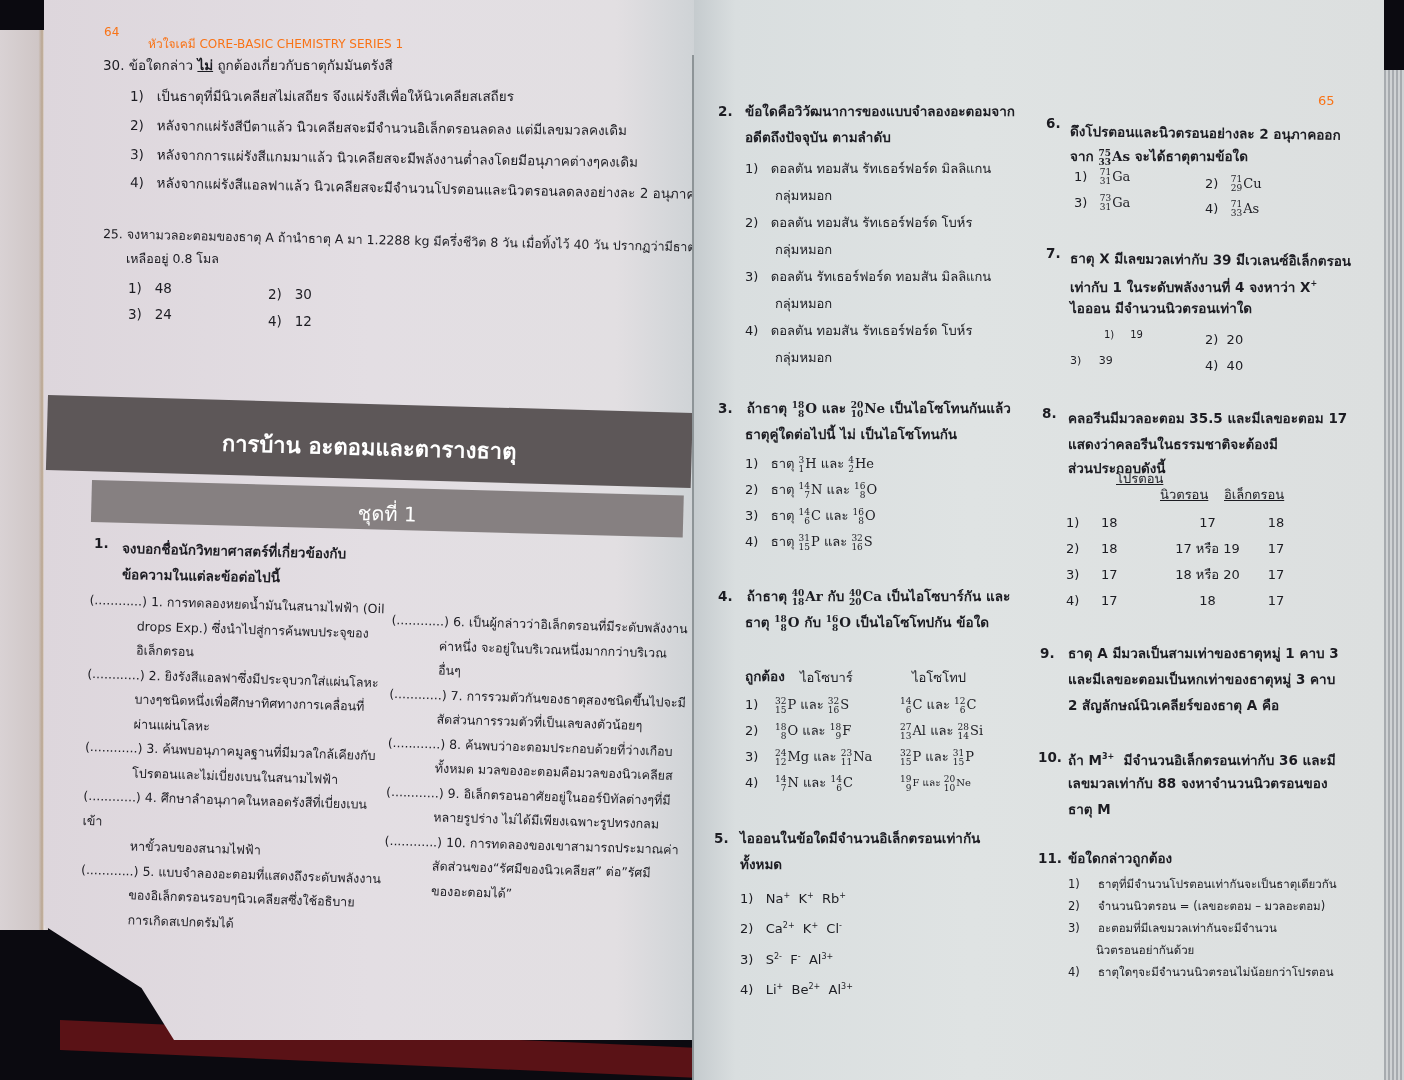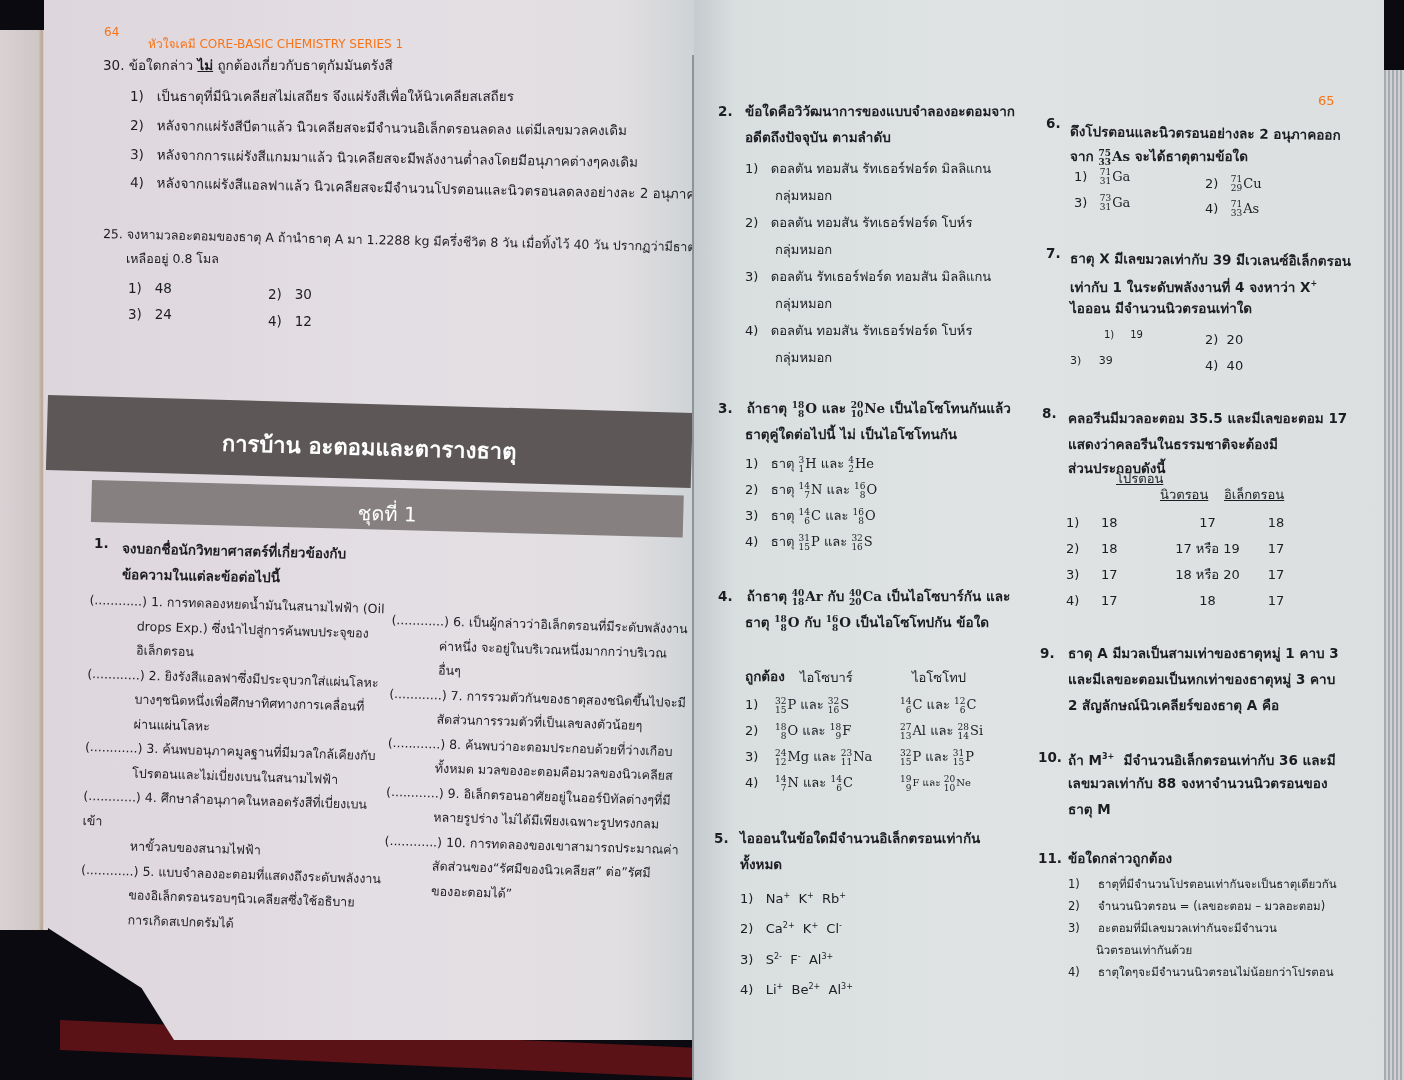--- a/index.html
+++ b/index.html
@@ -420,16 +420,16 @@
   <div class="txt q bold" style="left:1068px;top:801px;">ธาตุ M</div>
 </div>
 
 <div>
   <div class="txt q bold" style="left:1038px;top:850px;">11.</div>
   <div class="txt q bold" style="left:1068px;top:850px;">ข้อใดกล่าวถูกต้อง</div>
   <div style="position:absolute;left:1068px;top:873px;font-size:11.5px;line-height:22px;">
     <div><span>1)</span>&nbsp;&nbsp;&nbsp;&nbsp;&nbsp;<span>ธาตุที่มีจำนวนโปรตอนเท่ากันจะเป็นธาตุเดียวกัน</span></div>
     <div><span>2)</span>&nbsp;&nbsp;&nbsp;&nbsp;&nbsp;<span>จำนวนนิวตรอน = (เลขอะตอม – มวลอะตอม)</span></div>
     <div><span>3)</span>&nbsp;&nbsp;&nbsp;&nbsp;&nbsp;<span>อะตอมที่มีเลขมวลเท่ากันจะมีจำนวน</span></div>
-    <div style="padding-left:28px;">นิวตรอนเท่ากันด้วย</div>
+    <div style="padding-left:28px;">นิวตรอนอย่ากันด้วย</div>
     <div><span>4)</span>&nbsp;&nbsp;&nbsp;&nbsp;&nbsp;<span>ธาตุใดๆจะมีจำนวนนิวตรอนไม่น้อยกว่าโปรตอน</span></div>
   </div>
 </div>
 
 </body></html>

